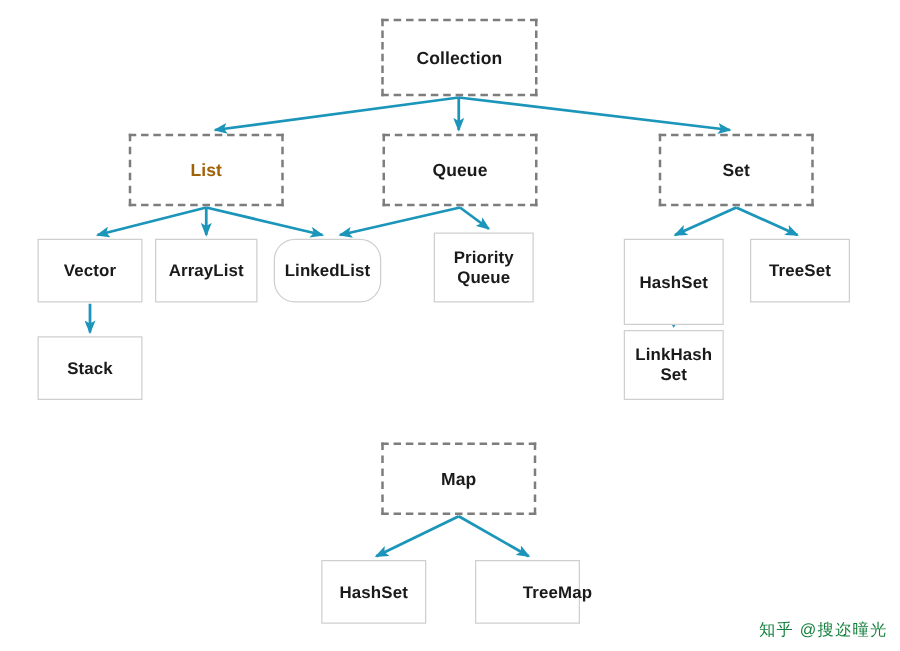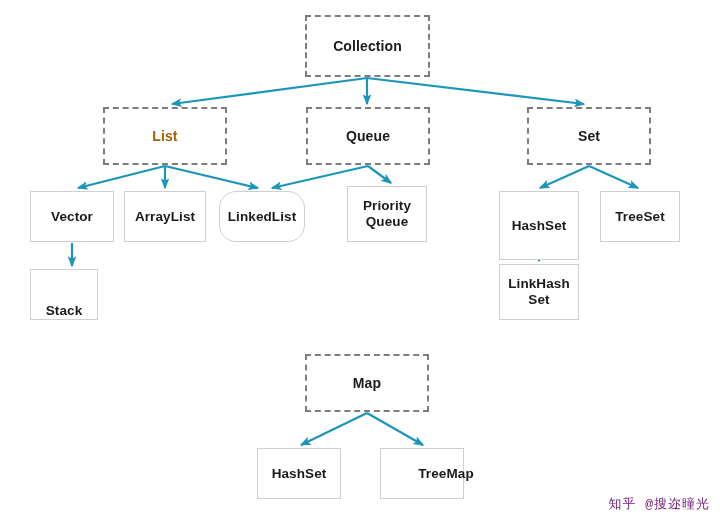--- a/index.html
+++ b/index.html
@@ -48,23 +48,23 @@
   }
   .node-label {
     white-space: pre-line;
     pointer-events: none;
   }
   #watermark {
     position: absolute;
     right: 10px;
     bottom: 8px;
     font-size: 13px;
-    color: #701a75;
+    color: #15803d;
     letter-spacing: 1px;
-    font-family: Liberation Mono, monospace;
+    font-family: Liberation Sans, sans-serif;
     white-space: nowrap;
     z-index: 3;
     user-select: none;
   }
 </style>
 </head>
 <body>
 
 <div id="canvas">
 
@@ -115,21 +115,21 @@
       <div class="node impl" style="left: 347px; top: 186px; width: 80px; height: 56px; border-color: rgb(207, 207, 207); color: rgb(26, 26, 26);">
         <span class="node-label">Priority
 Queue</span>
       </div>
       <div class="node impl" style="left: 499px; top: 191px; width: 80px; height: 69px; border-color: rgb(207, 207, 207); color: rgb(26, 26, 26); justify-content: center;">
         <span class="node-label">HashSet</span>
       </div>
       <div class="node impl" style="left: 600px; top: 191px; width: 80px; height: 51px; border-color: rgb(207, 207, 207); color: rgb(26, 26, 26);">
         <span class="node-label">TreeSet</span>
       </div>
-      <div class="node impl" style="left: 30px; top: 269px; width: 68px; height: 51px; border-color: rgb(207, 207, 207); color: rgb(26, 26, 26); align-items: flex-end;">
+      <div class="node impl" style="left: 30px; top: 269px; width: 84px; height: 51px; border-color: rgb(207, 207, 207); color: rgb(26, 26, 26);">
         <span class="node-label">Stack</span>
       </div>
       <div class="node impl" style="left: 499px; top: 264px; width: 80px; height: 56px; border-color: rgb(207, 207, 207); color: rgb(26, 26, 26);">
         <span class="node-label">LinkHash
 Set</span>
       </div>
       <div class="node iface" style="left: 305px; top: 354px; width: 124px; height: 58px; border-color: rgb(125, 125, 125); color: rgb(26, 26, 26);">
         <span class="node-label">Map</span>
       </div>
       <div class="node impl" style="left: 257px; top: 448px; width: 84px; height: 51px; border-color: rgb(207, 207, 207); color: rgb(26, 26, 26);">

